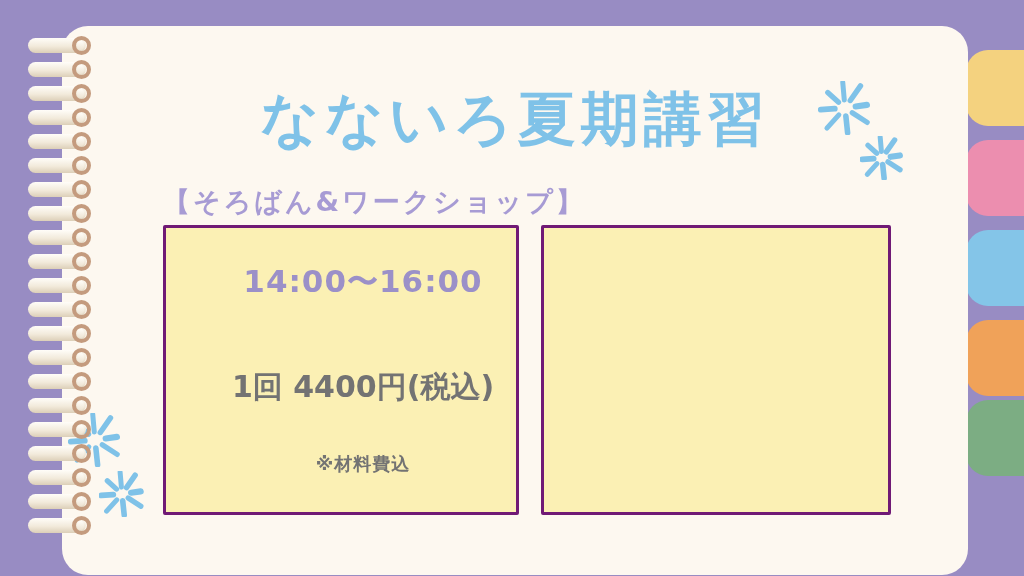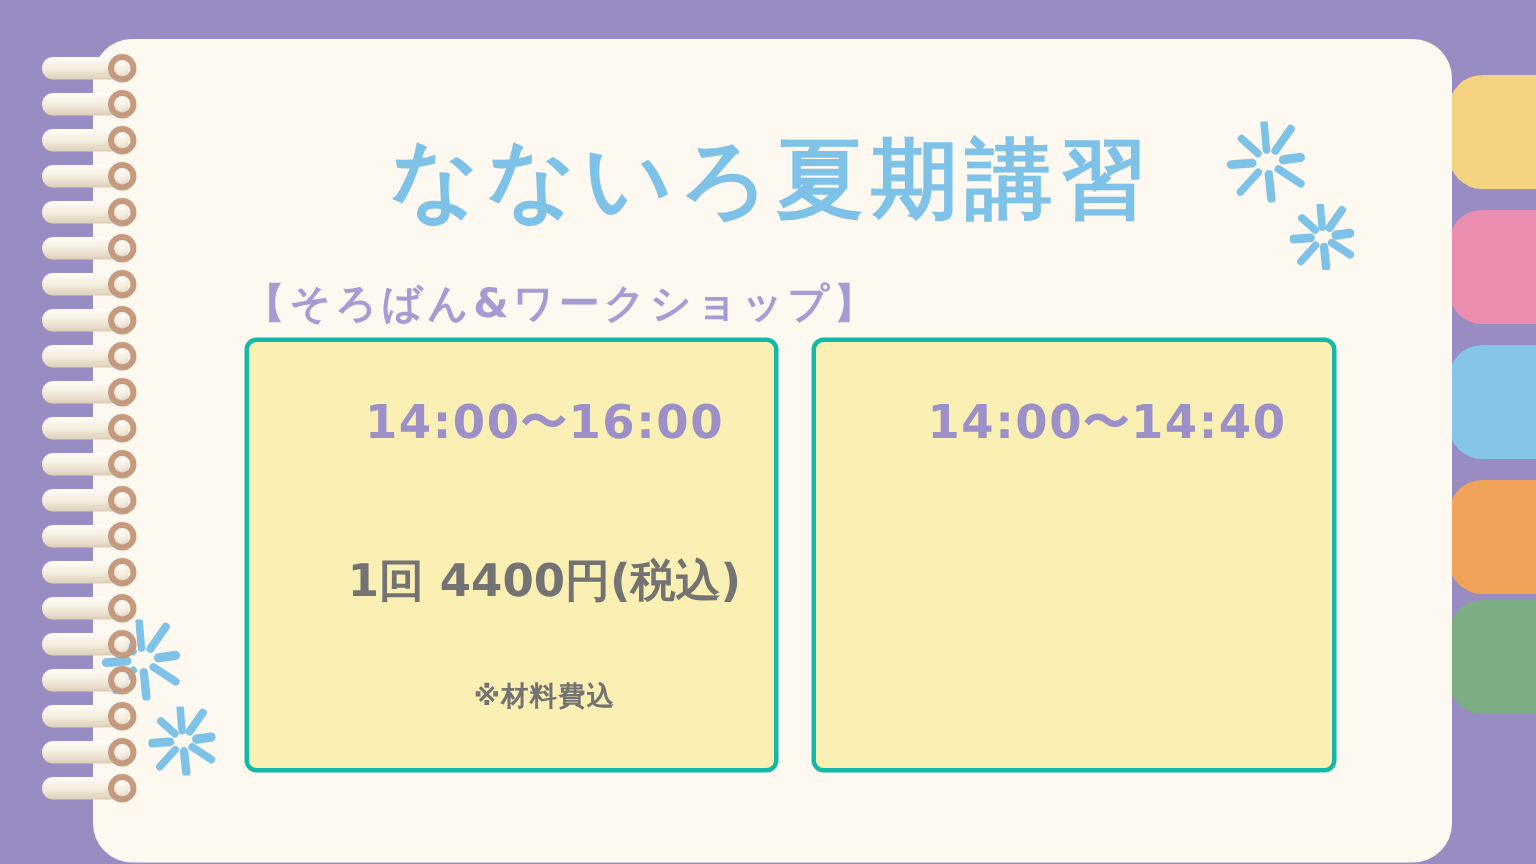--- a/index.html
+++ b/index.html
@@ -110,22 +110,22 @@
     white-space: nowrap;
   }
   #heading-left  { left: 101px;  width: 355px; }
   #heading-right { left: 479px;  width: 349px; }
 
   
   .card {
     position: absolute;
     top: 199px;
     background: #FBF0B4;
-    border: 3px solid #14b8a6;
-    border-radius: 8px;
+    border: 3px solid #701a75;
+    border-radius: 2px;
     box-sizing: border-box;
     display: flex;
     flex-direction: column;
     align-items: center;
     padding-left: 44px;
   }
   #card-left  { left: 101px; width: 356px; height: 290px; }
   #card-right { left: 479px; width: 350px; height: 290px; }
 
   .card-time {
@@ -178,21 +178,20 @@
     <div class="col-heading" id="heading-left">【そろばん&amp;ワークショップ】</div>
 
 
     <div class="card" id="card-left">
       <div class="card-time">14:00〜16:00</div>
       <div class="card-price">1回 4400円(税込)</div>
       <div class="card-note">※材料費込</div>
     </div>
 
     <div class="card" id="card-right">
-      <div class="card-time">14:00〜14:40</div>
       <div class="card-note hidden"></div>
     </div>
 
     <div id="sparkles">
         <svg class="sparkle" width="54" height="54" viewBox="0 0 54 54" style="left: 756px; top: 55px;">
           <line x1="26.29" y1="18.93" x2="24.76" y2="1.45" stroke-width="5"></line>
           <line x1="32.27" y1="19.48" x2="42.49" y2="4.88" stroke-width="5.4"></line>
           <line x1="37.69" y1="25.50" x2="48.92" y2="23.92" stroke-width="6.2"></line>
           <line x1="34.25" y1="31.71" x2="49.19" y2="41.41" stroke-width="5.2"></line>
           <line x1="27.85" y1="35.06" x2="29.60" y2="51.70" stroke-width="5.6"></line>

